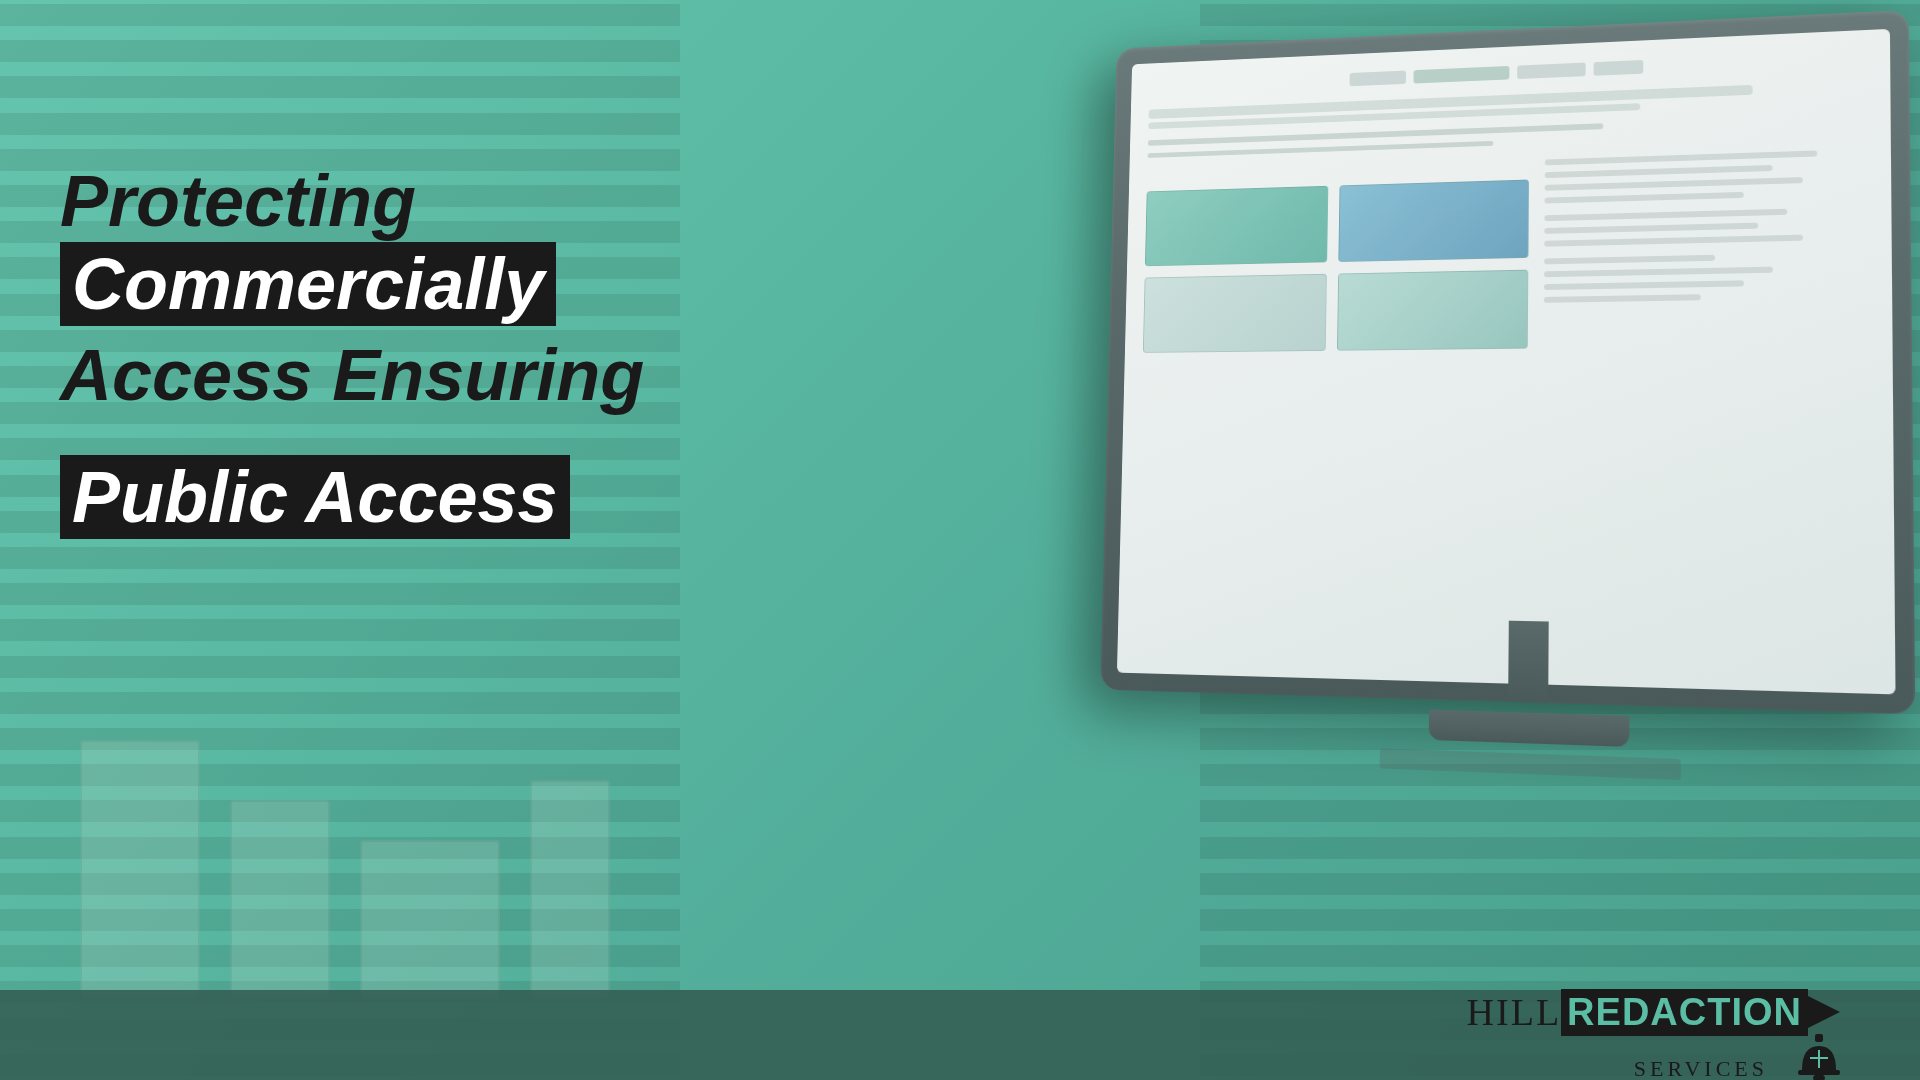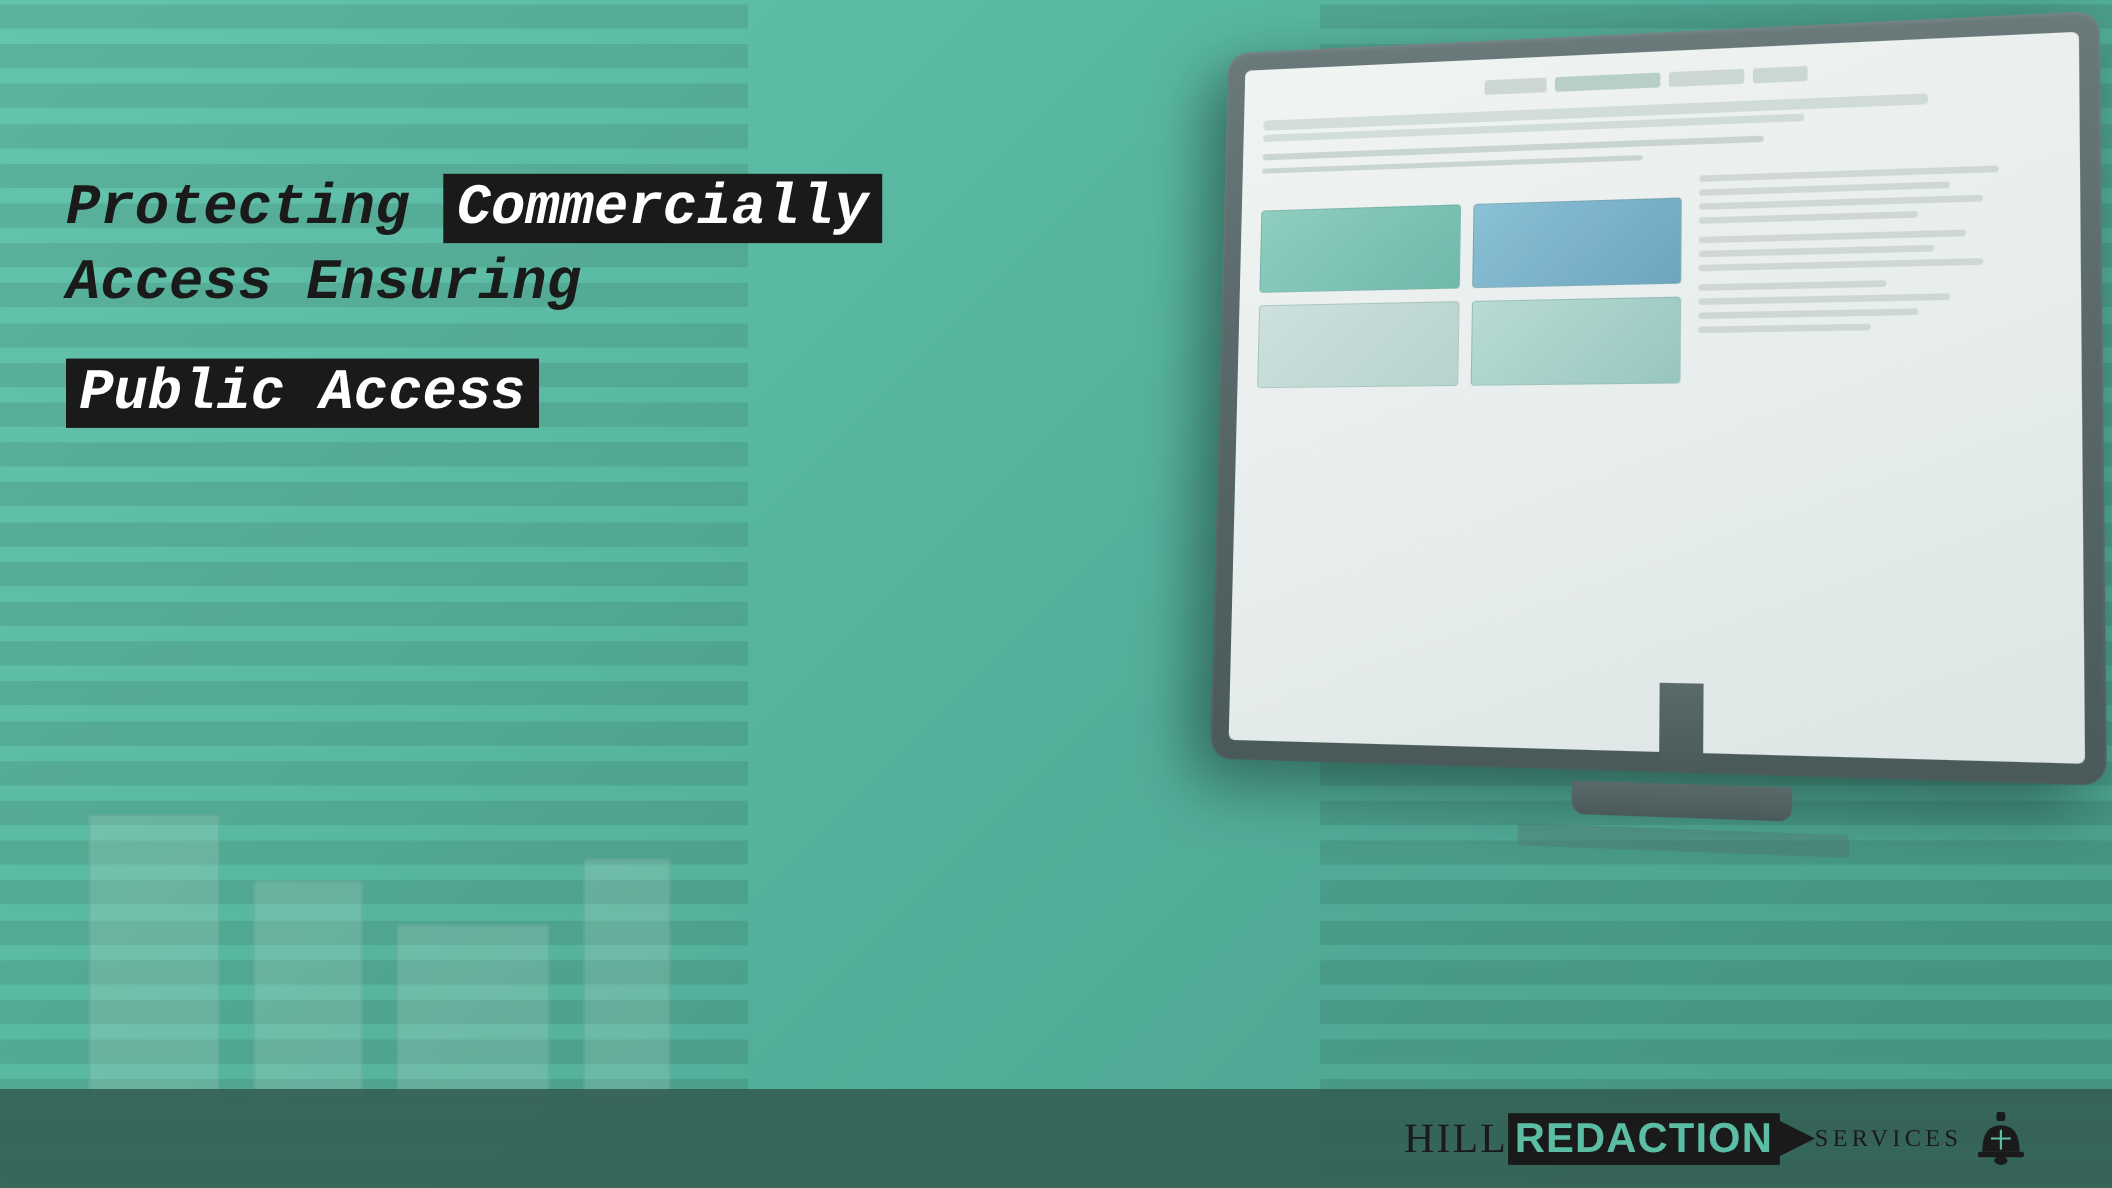--- a/index.html
+++ b/index.html
@@ -225,26 +225,26 @@
     
     .text-content {
       position: absolute;
       left: 60px;
       top: 160px;
       z-index: 10;
       max-width: 860px;
     }
 
     .headline-line {
-      font-size: 52px;
+      font-size: 72px;
       font-weight: bold;
       font-style: italic;
       line-height: 1.15;
       color: #1a1a1a;
-      font-family: Liberation Mono, monospace;
+      font-family: Liberation Sans, sans-serif;
     }
 
     .highlight-block {
       background-color: #1a1a1a;
       color: #ffffff;
       padding: 2px 12px;
       display: inline;
       font-style: italic;
     }
 
@@ -292,33 +292,33 @@
       font-size: 22px;
       font-weight: 400;
       color: #1a1a1a;
       font-family: Georgia, serif;
       letter-spacing: 4px;
       text-transform: uppercase;
     }
 
     .logo-group {
       display: flex;
-      flex-direction: row;
+      flex-direction: column;
       align-items: flex-end;
     }
 
     .logo-top-row {
       display: flex;
       align-items: center;
     }
 
     .logo-bottom-row {
       display: flex;
-      align-items: center;
-      gap: 8px;
+      align-items: flex-end;
+      gap: 24px;
       margin-top: -2px;
     }
 
     
     .teal-overlay {
       position: absolute;
       inset: 0;
       background: rgba(91, 189, 164, 0.45);
       z-index: 1;
     }

